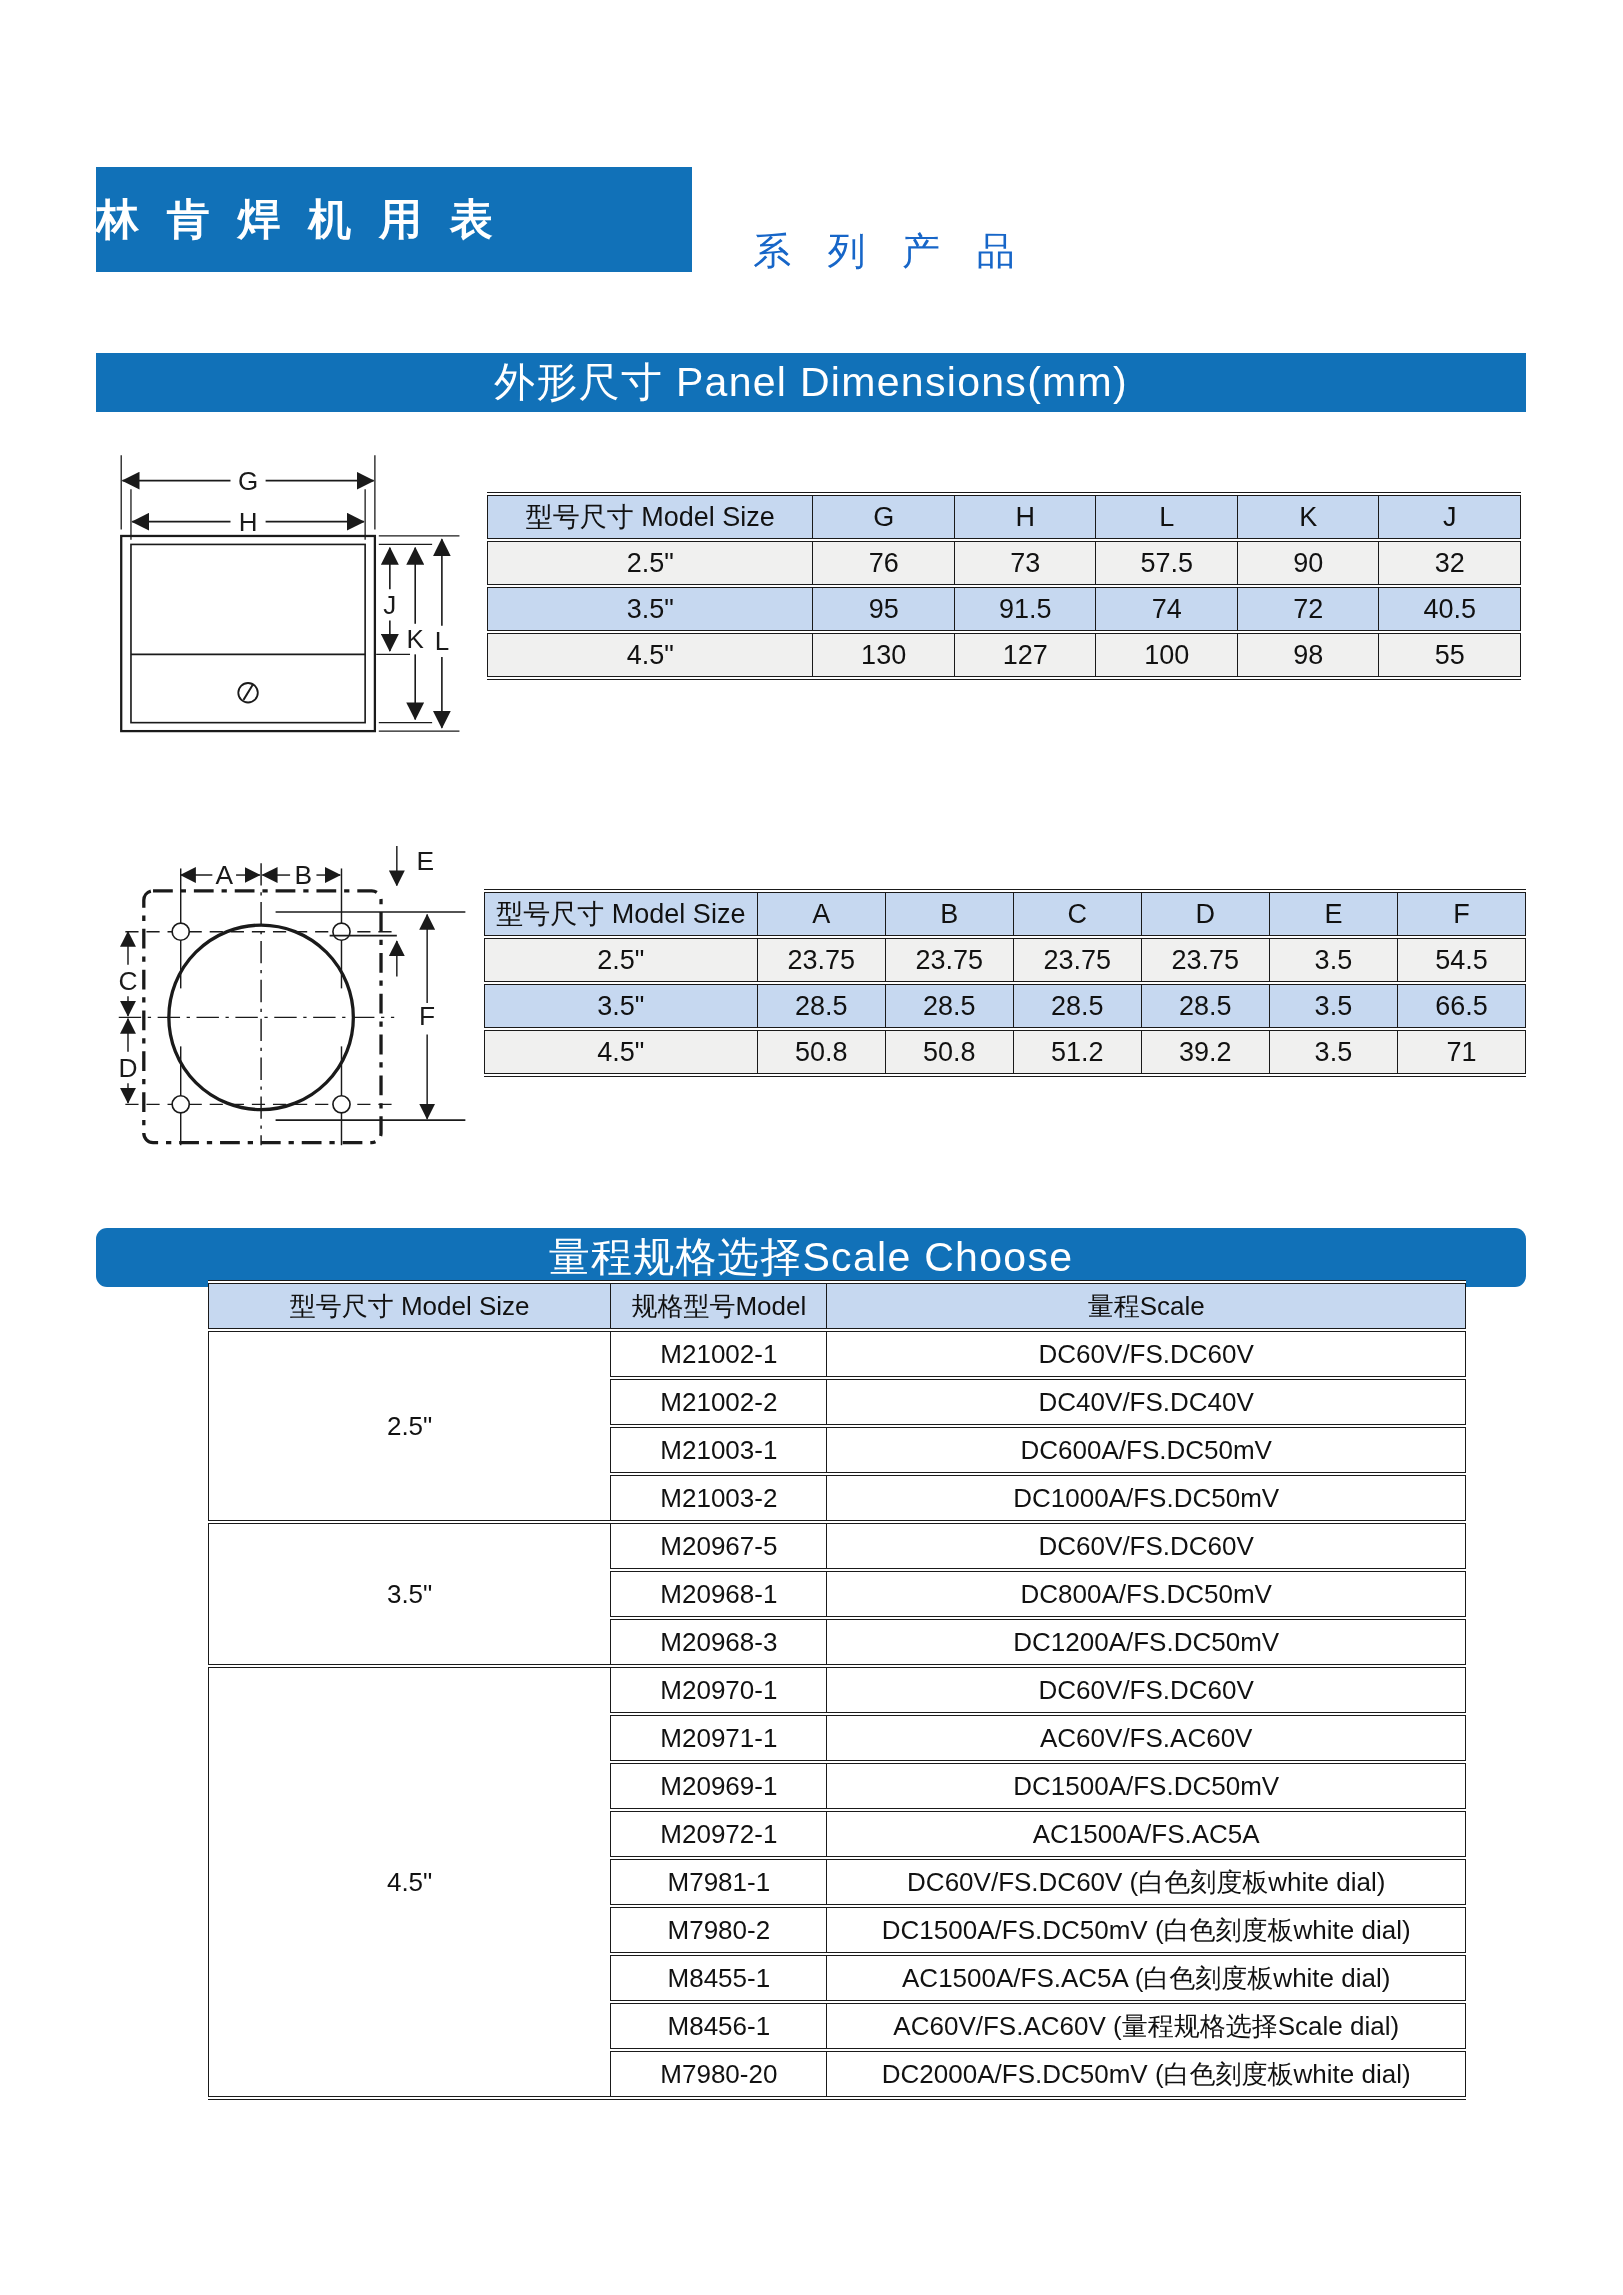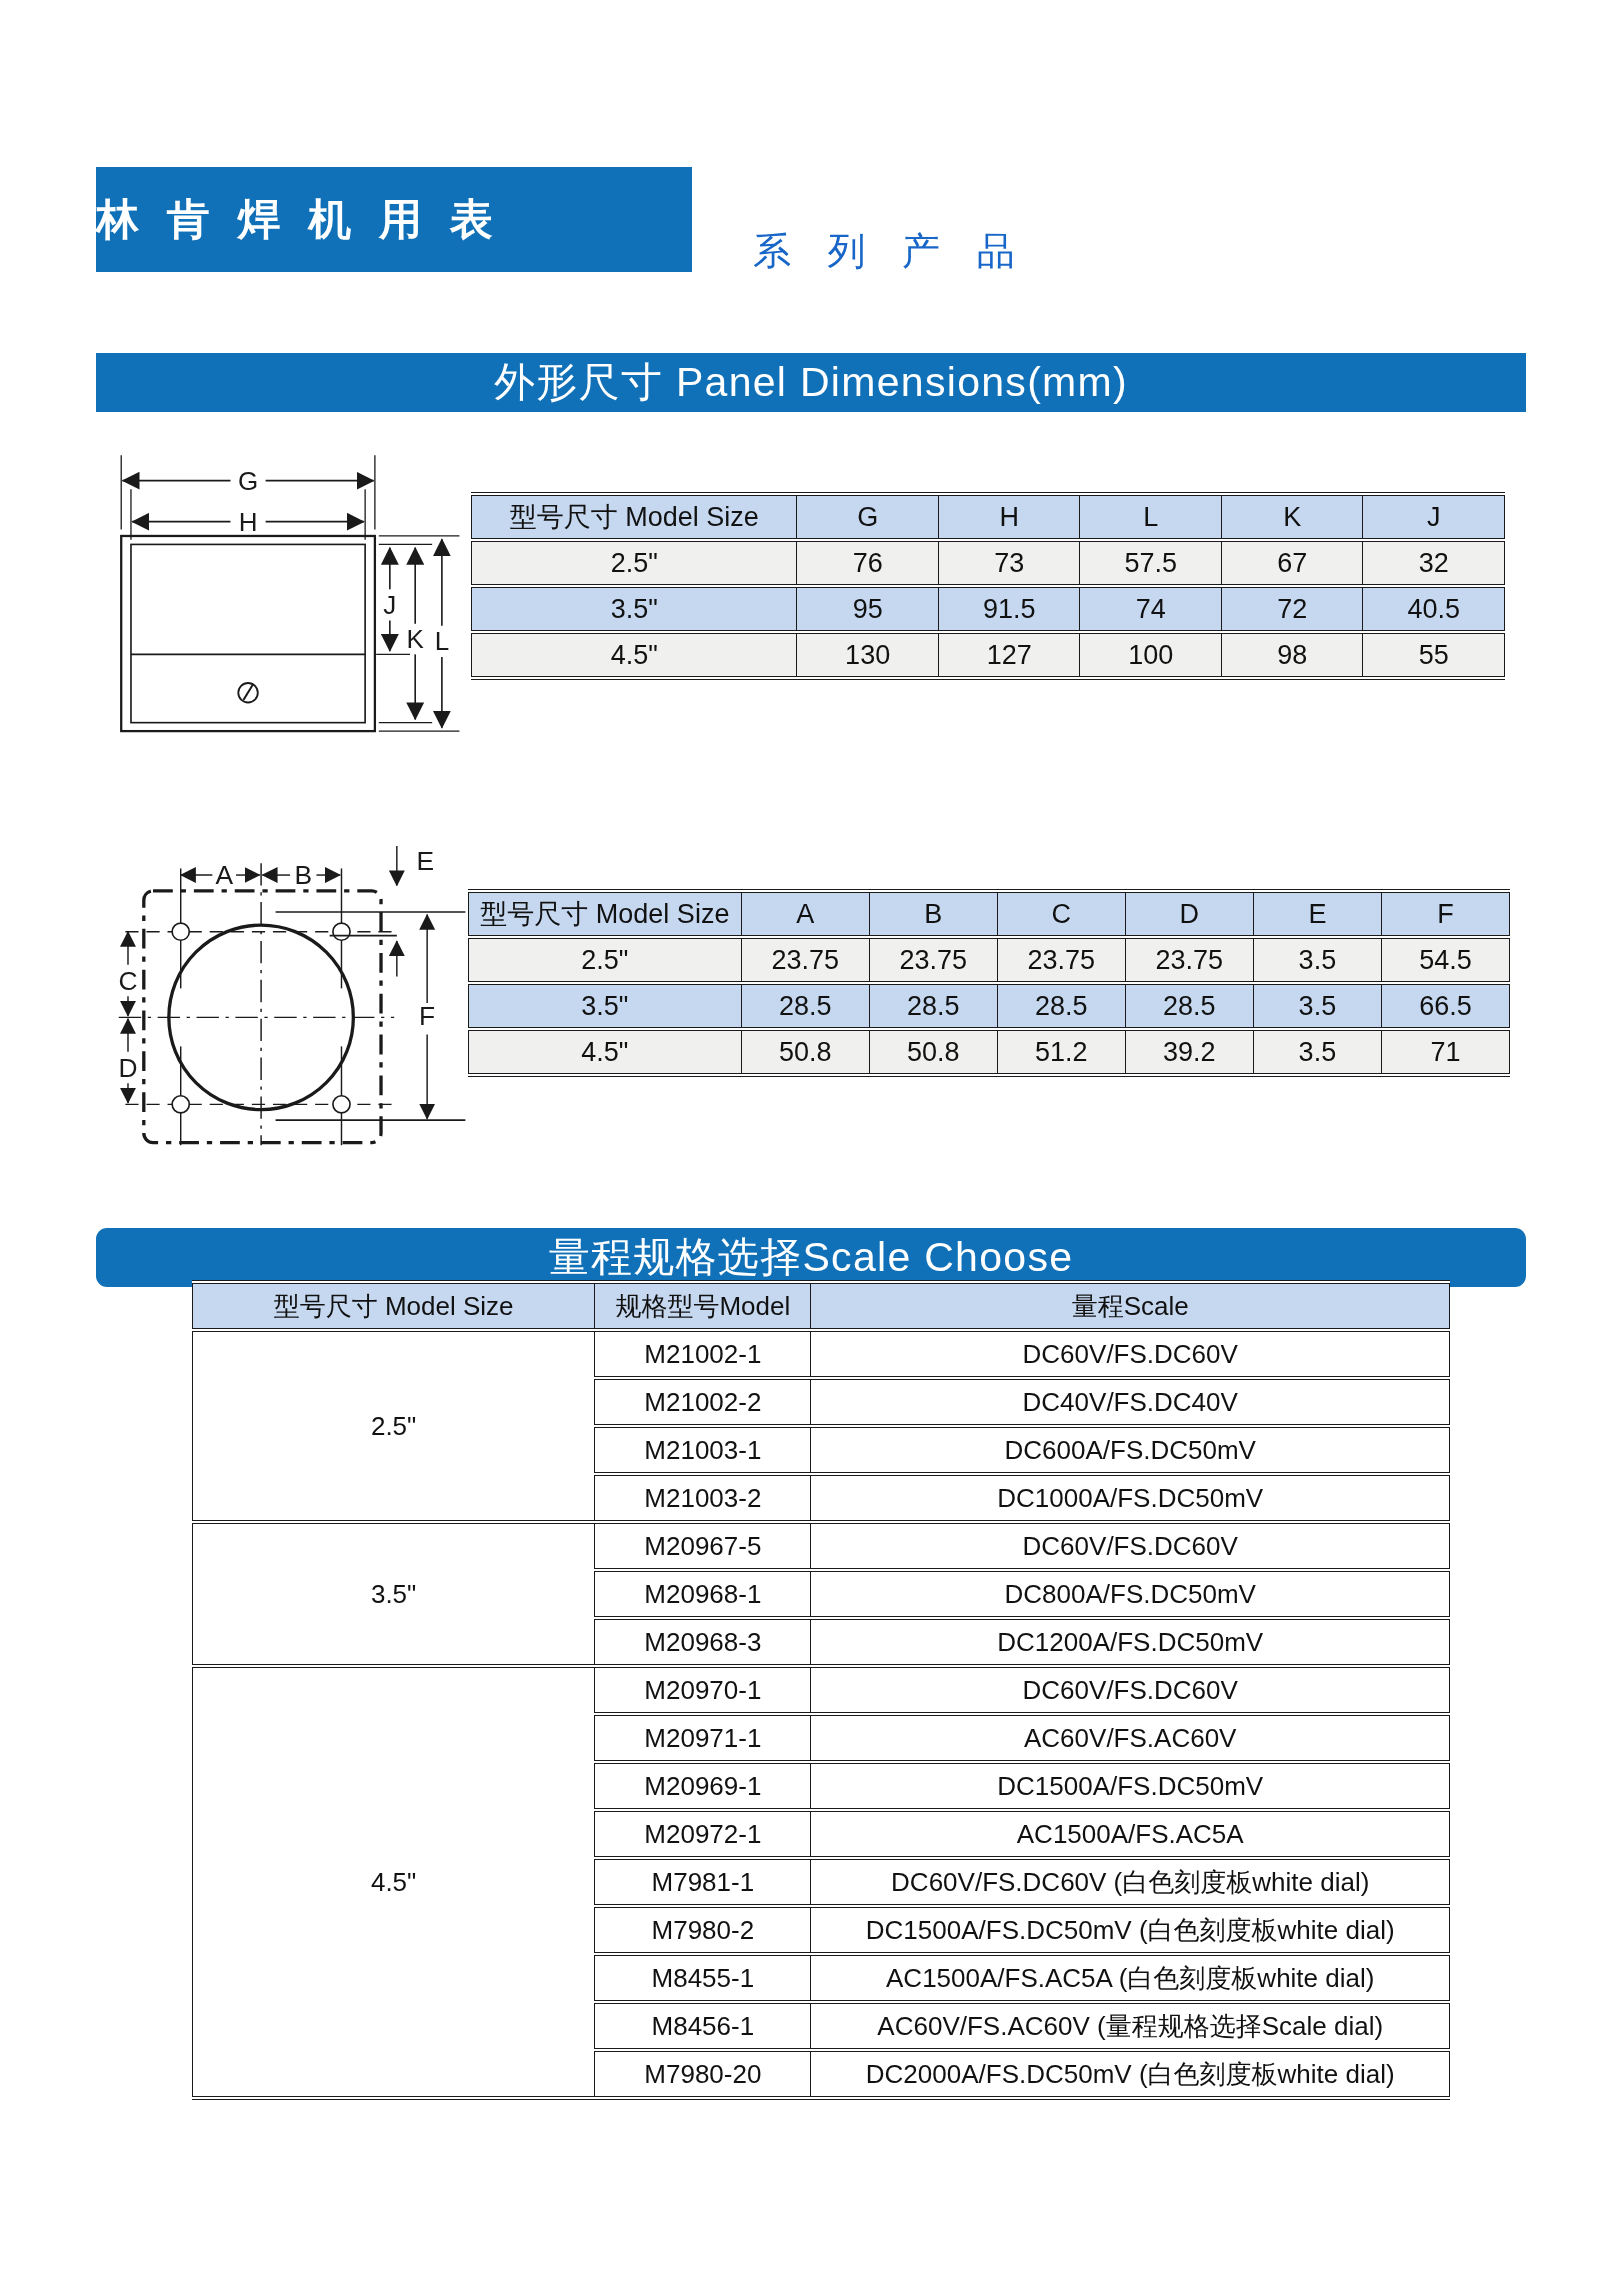--- a/index.html
+++ b/index.html
@@ -28,21 +28,21 @@
   .diagram{position:absolute;}
   #diagram1{left:103px;top:425px;width:361px;height:313px;}
   #diagram2{left:99px;top:838px;width:369px;height:310px;}
   .diagram text{font-family:"Liberation Sans","DejaVu Sans",sans-serif;}
 
   .tbl{position:absolute;}
   #tbl1{left:471px;top:492px;width:1034px;}
   #tbl2{left:468px;top:889px;width:1042px;}
   #tbl3{left:192px;top:1280px;width:1258px;}
 
-  table.dim-table{width:100%;border-collapse:collapse;table-layout:fixed;background:#fff;}
+  table.dim-table{width:100%;border-collapse:collapse;table-layout:fixed;background:#fff;margin-left:16px;}
   .dim-table th,.dim-table td{
     border:1.6px solid var(--line_dark);
     border-top:4.6px double var(--line_dark);
     border-bottom:4.6px double var(--line_dark);
     text-align:center;vertical-align:middle;
     font-size:27px;font-weight:400;height:46px;padding:0 3.9px;color:#111;
     overflow:hidden;white-space:nowrap;
   }
   .dim-table thead th{background:var(--header_blue);}
   .dim-table tr.blue td{background:var(--row_blue);}
@@ -121,21 +121,21 @@
             <th>K</th>
             <th>J</th>
           </tr>
         </thead>
         <tbody>
           <tr class="gray">
             <td>2.5"</td>
             <td>76</td>
             <td>73</td>
             <td>57.5</td>
-            <td>67</td>
+            <td>90</td>
             <td>32</td>
           </tr>
           <tr class="blue">
             <td>3.5"</td>
             <td>95</td>
             <td>91.5</td>
             <td>74</td>
             <td>72</td>
             <td>40.5</td>
           </tr>

